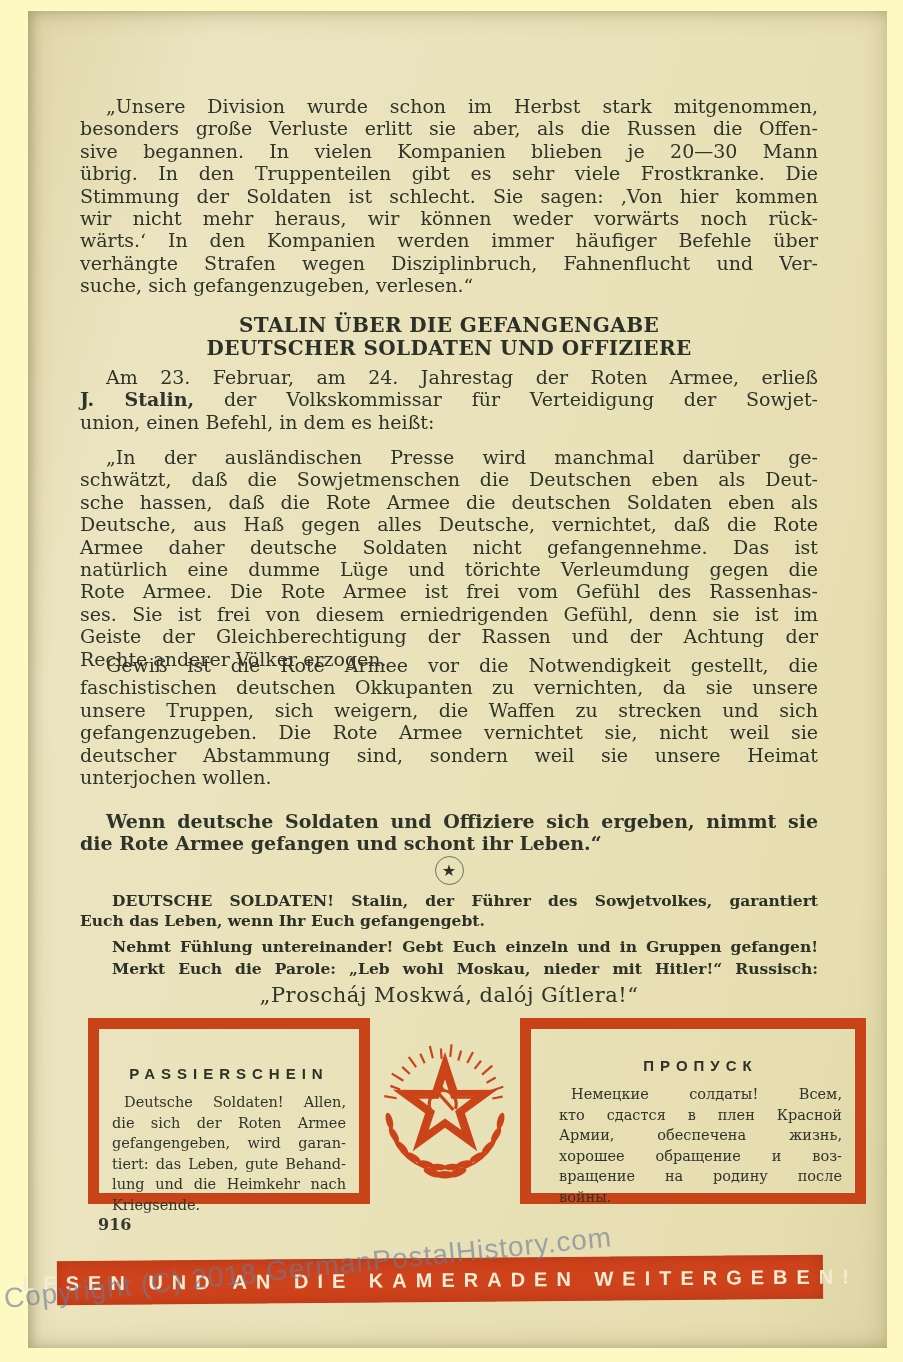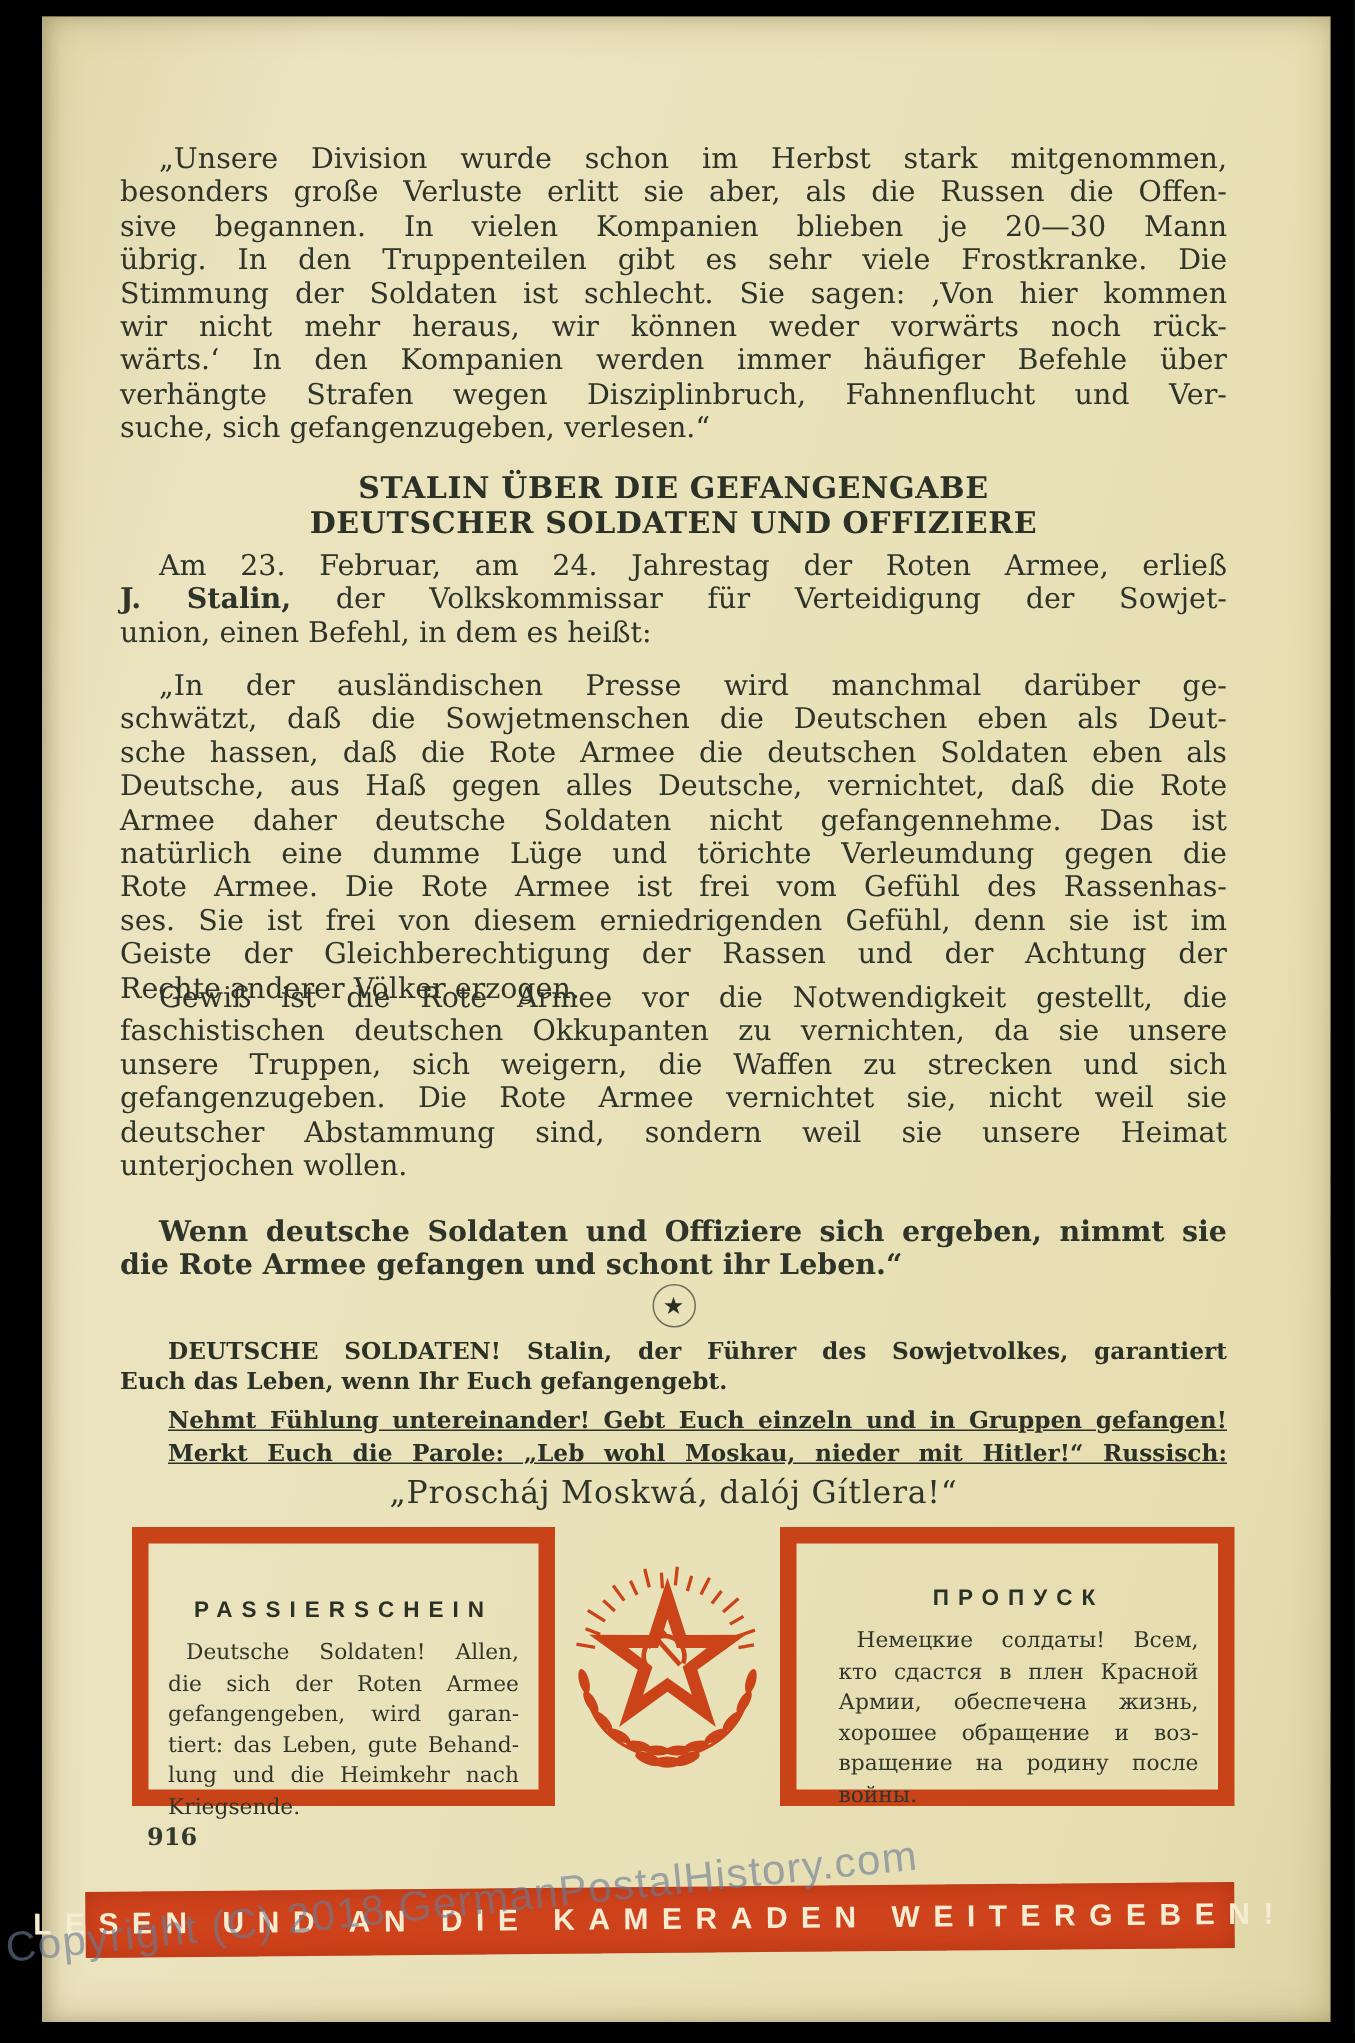--- a/index.html
+++ b/index.html
@@ -1,39 +1,39 @@
 <!DOCTYPE html>
 <html><head>
 <meta charset="utf-8">
 <style>
   html,body{margin:0;padding:0;background:#0d2316;}
-  .scan{position:relative;width:903px;height:1362px;background:#000000;overflow:hidden;
+  .scan{position:relative;width:903px;height:1362px;background:#fef9c3;overflow:hidden;
         font-family:"DejaVu Serif", serif;color:#2e3429;}
   .paper{position:absolute;left:28px;top:11px;width:859px;height:1337px;
          background:linear-gradient(105deg,#e0d7ab 0%,#ece4c0 16%,#e9e1b8 55%,#e6ddb0 88%,#ded5a6 100%);
          box-shadow:inset 0 0 26px rgba(110,92,40,.28), inset 4px 0 10px rgba(90,75,35,.25);}
   .block{position:absolute;left:52px;width:738px;}
   .para{font-size:19px;line-height:22.4px;}
   .tline{text-align:justify;text-align-last:justify;}
   .tline:last-child{text-align-last:left;}
   .para .tline:first-child{text-indent:26px;}
-  .stretch-all .tline:last-child{text-align-last:justify;text-decoration:underline;}
+  .stretch-all .tline:last-child{text-align-last:justify;}
   .bold{font-weight:700;}
   .heading{font-size:20px;line-height:23px;font-weight:700;letter-spacing:.4px;text-align:center;color:#2b3126;}
   .cline{text-align:center;}
   .small{font-size:15.5px;line-height:19.5px;font-weight:700;color:#2b3126;}
   .small .tline:first-child{text-indent:32px;}
   .slogan{font-size:21px;font-weight:400;text-align:center;letter-spacing:.5px;}
   .star-sep{display:flex;justify-content:center;}
   .star-ring{width:27px;height:27px;border:1.6px solid rgba(43,49,38,.65);border-radius:50%;
              display:flex;align-items:center;justify-content:center;font-size:16px;line-height:1;color:#2b3126;}
   .pass-box{position:absolute;top:1007px;height:186px;border:11px solid #c84418;box-sizing:border-box;
             padding:10px 13px;box-shadow:inset 0 0 0 1px rgba(232,224,186,.9);}
   .pass-box.de{left:60px;width:282px;}
-  .pass-box.ru{left:492px;width:303px;padding-left:28px;}
+  .pass-box.ru{left:492px;width:346px;padding-left:28px;}
   .pass-title{font-family:"Liberation Sans",sans-serif;font-weight:700;font-size:15px;
               letter-spacing:6px;text-align:center;color:#2b3126;margin:18px 0 10px;}
   .pass-box.de .pass-title{margin-top:26px;}
   .pass-text{font-size:14.5px;line-height:20.5px;color:#2f352a;font-weight:500;}
   .pass-text .tline:first-child{text-indent:12px;}
   .emblem{position:absolute;left:347px;top:1031px;}
   .pagenum{position:absolute;left:70px;top:1204px;font-size:16px;font-weight:700;color:#333a2d;}
   .banner{position:absolute;left:29px;top:1247px;width:766px;height:44px;background:#cf431c;
           display:flex;align-items:center;justify-content:center;transform:rotate(-.5deg);
           box-shadow:inset 0 0 14px rgba(120,30,5,.35);}

